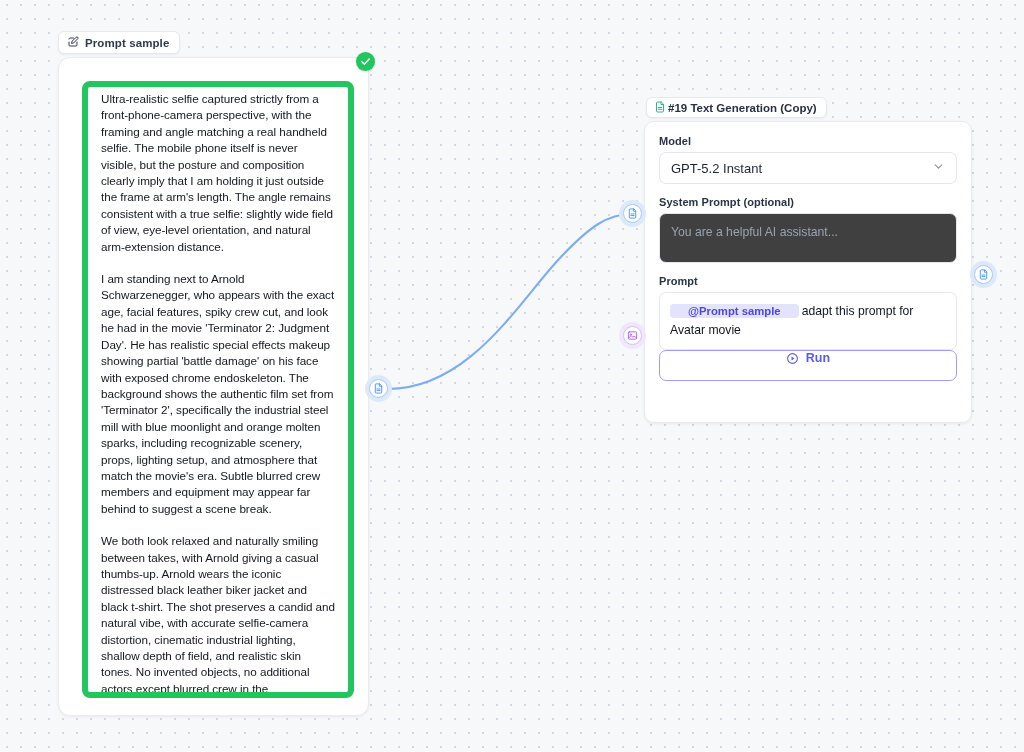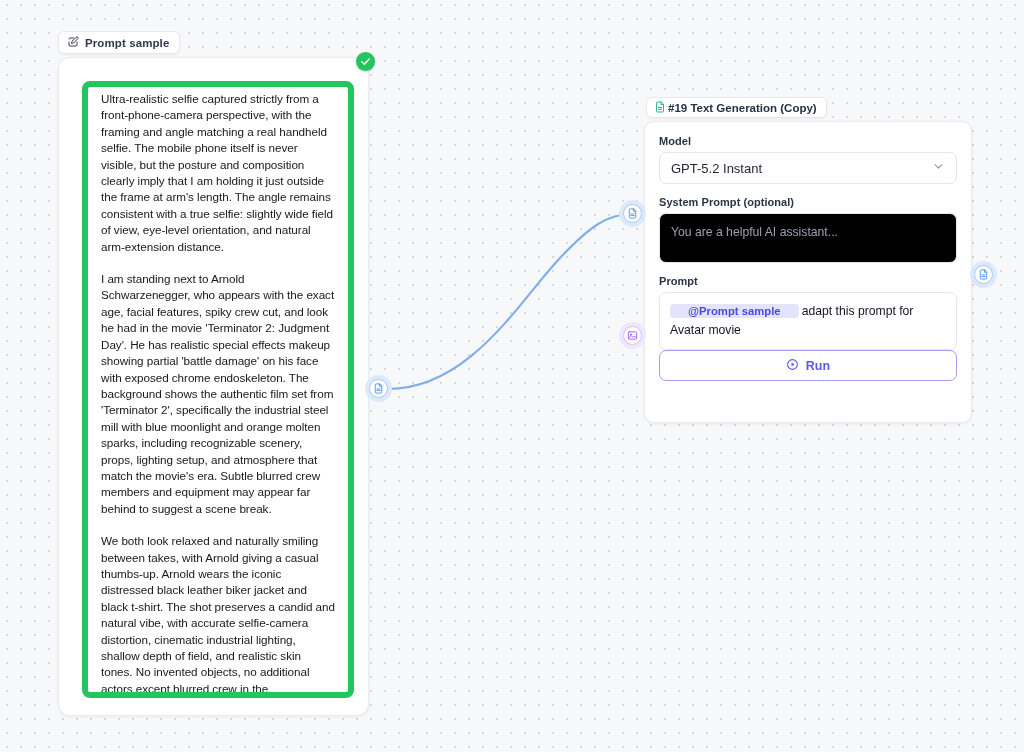--- a/index.html
+++ b/index.html
@@ -143,21 +143,21 @@
     display: flex; align-items: center; justify-content: space-between;
     padding: 0 11px;
     margin-bottom: 12px;
   }
   #model-select .val { font-size: 13px; color: #1d2330; }
 
   #system-box {
     height: 50px;
     border: 1px solid #e4e7ee;
     border-radius: 7px;
-    background: #000000;
+    background: #404040;
     padding: 8px 11px;
     margin-bottom: 12px;
   }
   #system-box .ph { font-size: 12.2px; color: #9aa2b1; }
 
   #prompt-box {
     min-height: 58px;
     border: 1px solid #e4e7ee;
     border-radius: 7px;
     background: #fff;
@@ -180,21 +180,21 @@
     font-size: 10.5px;
     color: #9aa2b1;
     margin: 7px 0 9px 1px;
   }
 
   #run-btn {
     height: 31px;
     border: 1px solid #9e9ef5;
     border-radius: 7px;
     background: #fff;
-    display: flex; align-items: center; justify-content: center; gap: 7px;
+    display: flex; justify-content: center; gap: 7px;
     cursor: pointer;
   }
   #run-btn .rl { font-size: 12.5px; color: #5b59ea; font-weight: 600; }
 </style>
 </head>
 <body>
 
 <div id="canvas">
 
   <svg id="edges" viewBox="0 0 1024 752">

